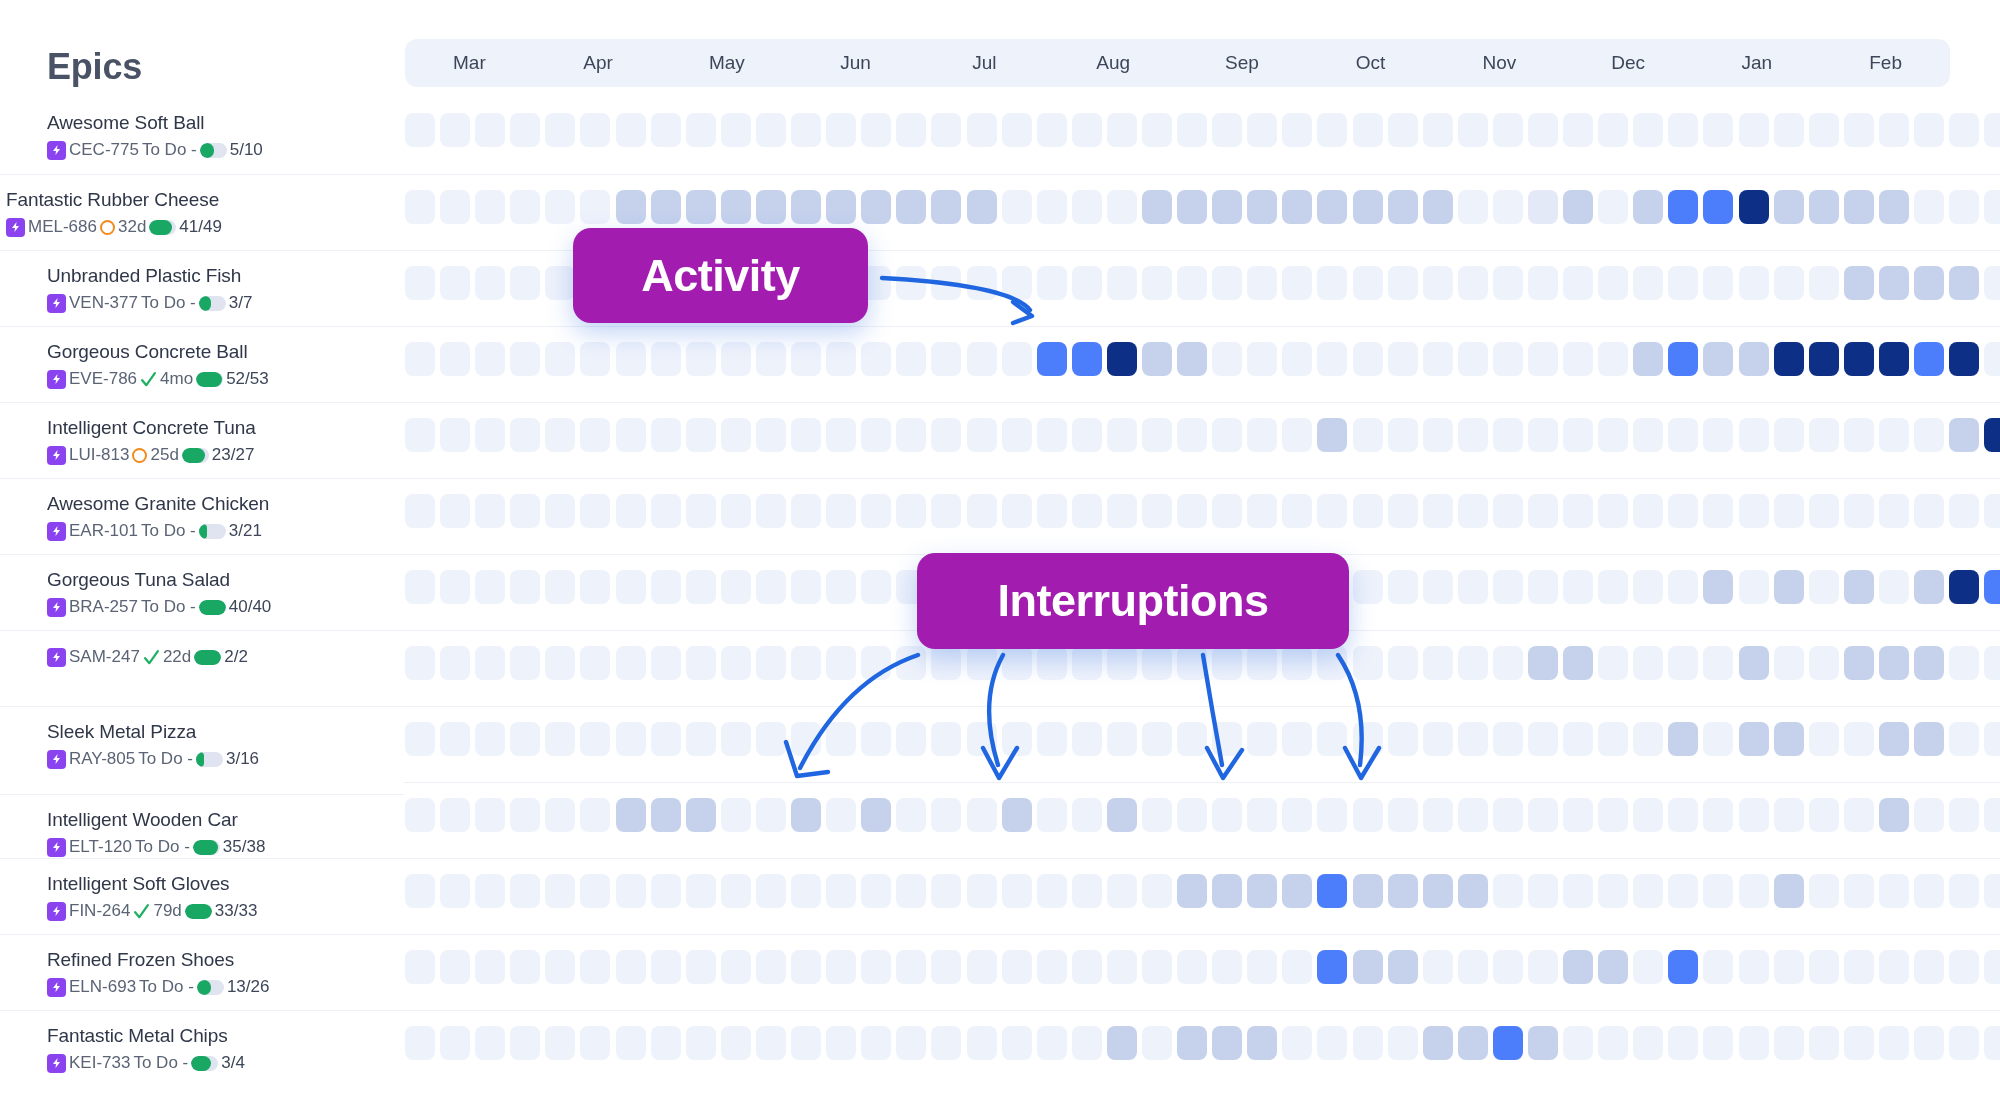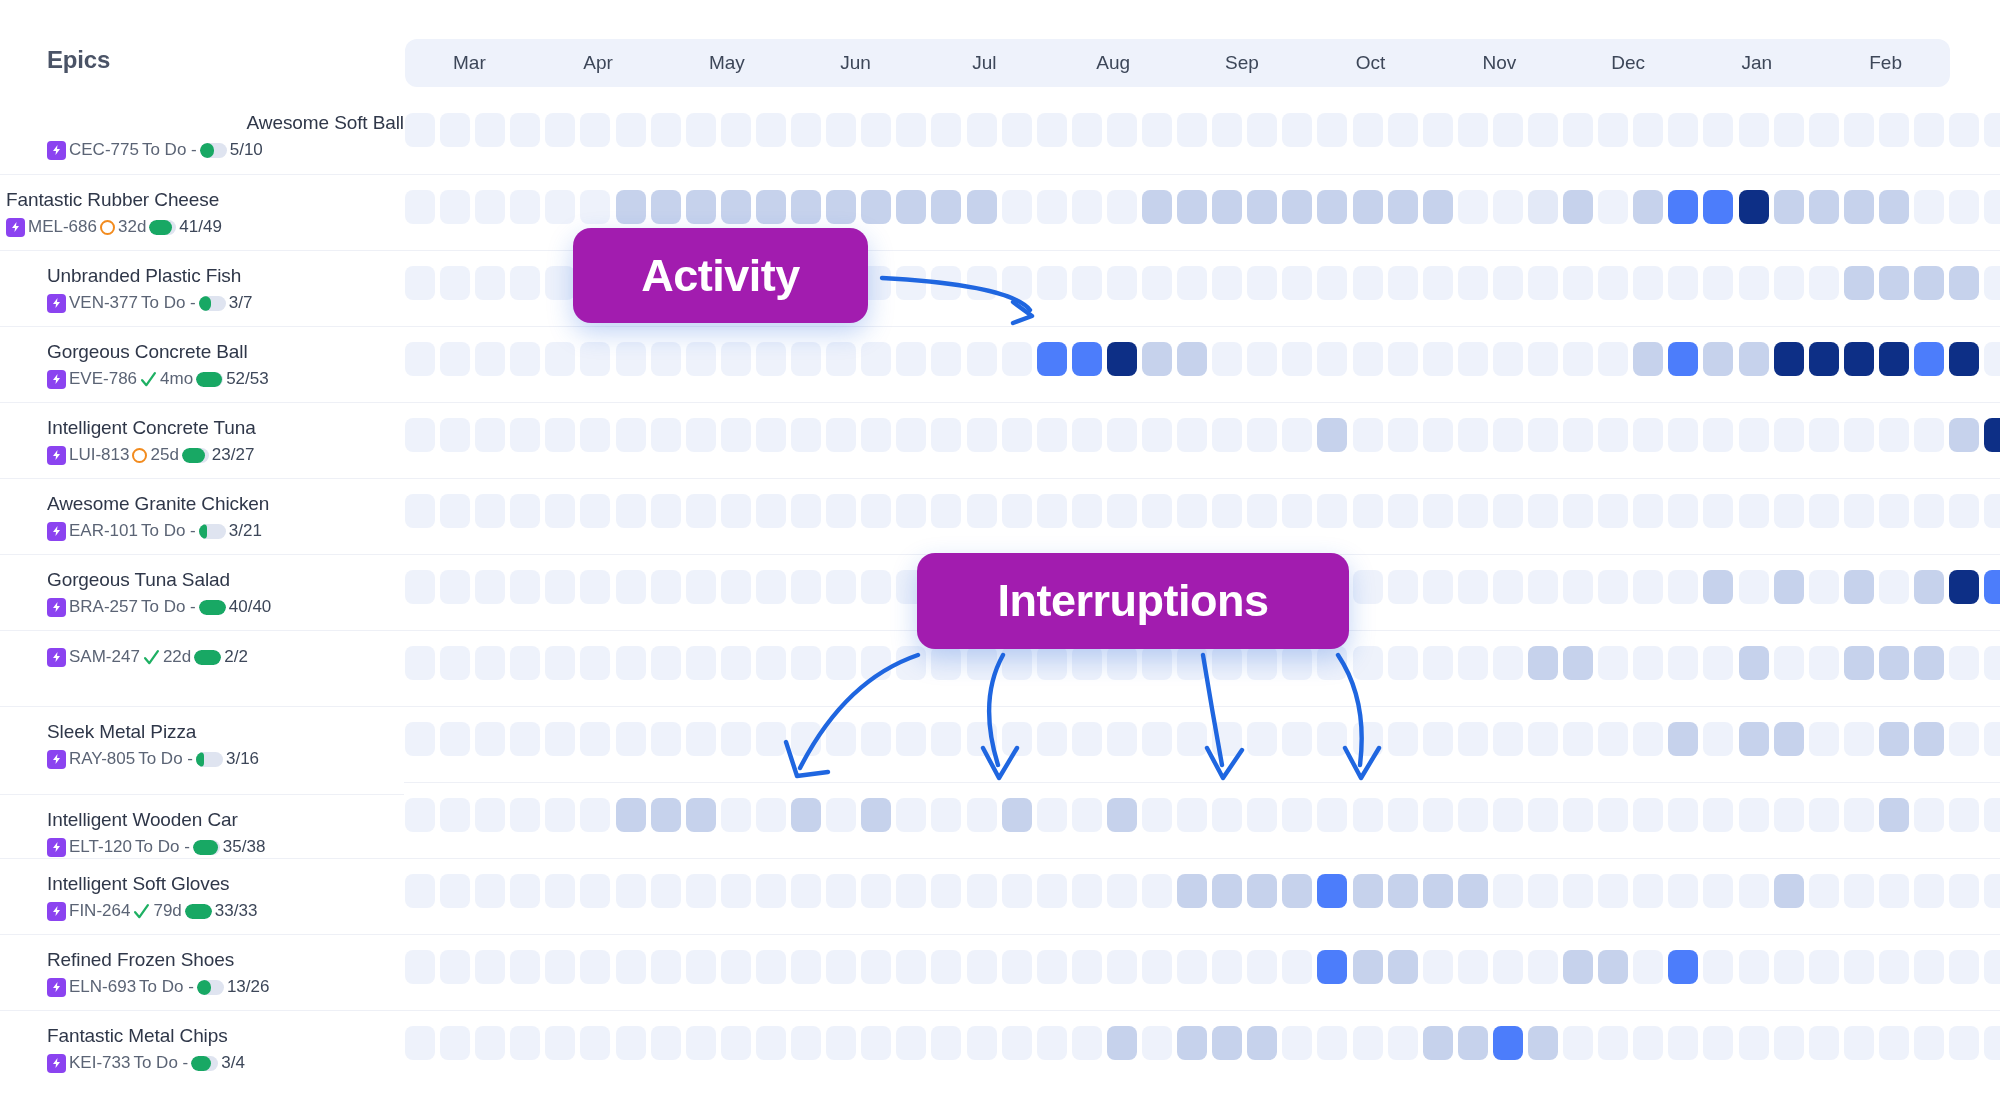--- a/index.html
+++ b/index.html
@@ -41,21 +41,21 @@
     top: 0;
     width: 1596px;
     height: 1102px;
   }
 
   
   .epics-title {
     position: absolute;
     left: 47px;
     top: 46px;
-    font-size: 24px;
+    font-size: 36px;
     font-weight: bold;
     color: #4a5366;
     letter-spacing: -0.2px;
   }
 
   .months-bar {
     position: absolute;
     left: 1px;
     top: 39px;
     width: 1545px;
@@ -76,21 +76,21 @@
   
   .epic-row {
     position: absolute;
     left: 0;
     width: 404px;
     height: 76px;
     padding-left: 47px;
     padding-top: 12px;
     border-top: 1px solid #eef0f6;
   }
-  .epic-row.first { border-top: none; text-align: right; }
+  .epic-row.first { border-top: none; }
 
   .epic-name {
     font-size: 19px;
     color: #2f3749;
     font-weight: 500;
     white-space: nowrap;
     line-height: 26px;
     letter-spacing: -0.1px;
   }
 

